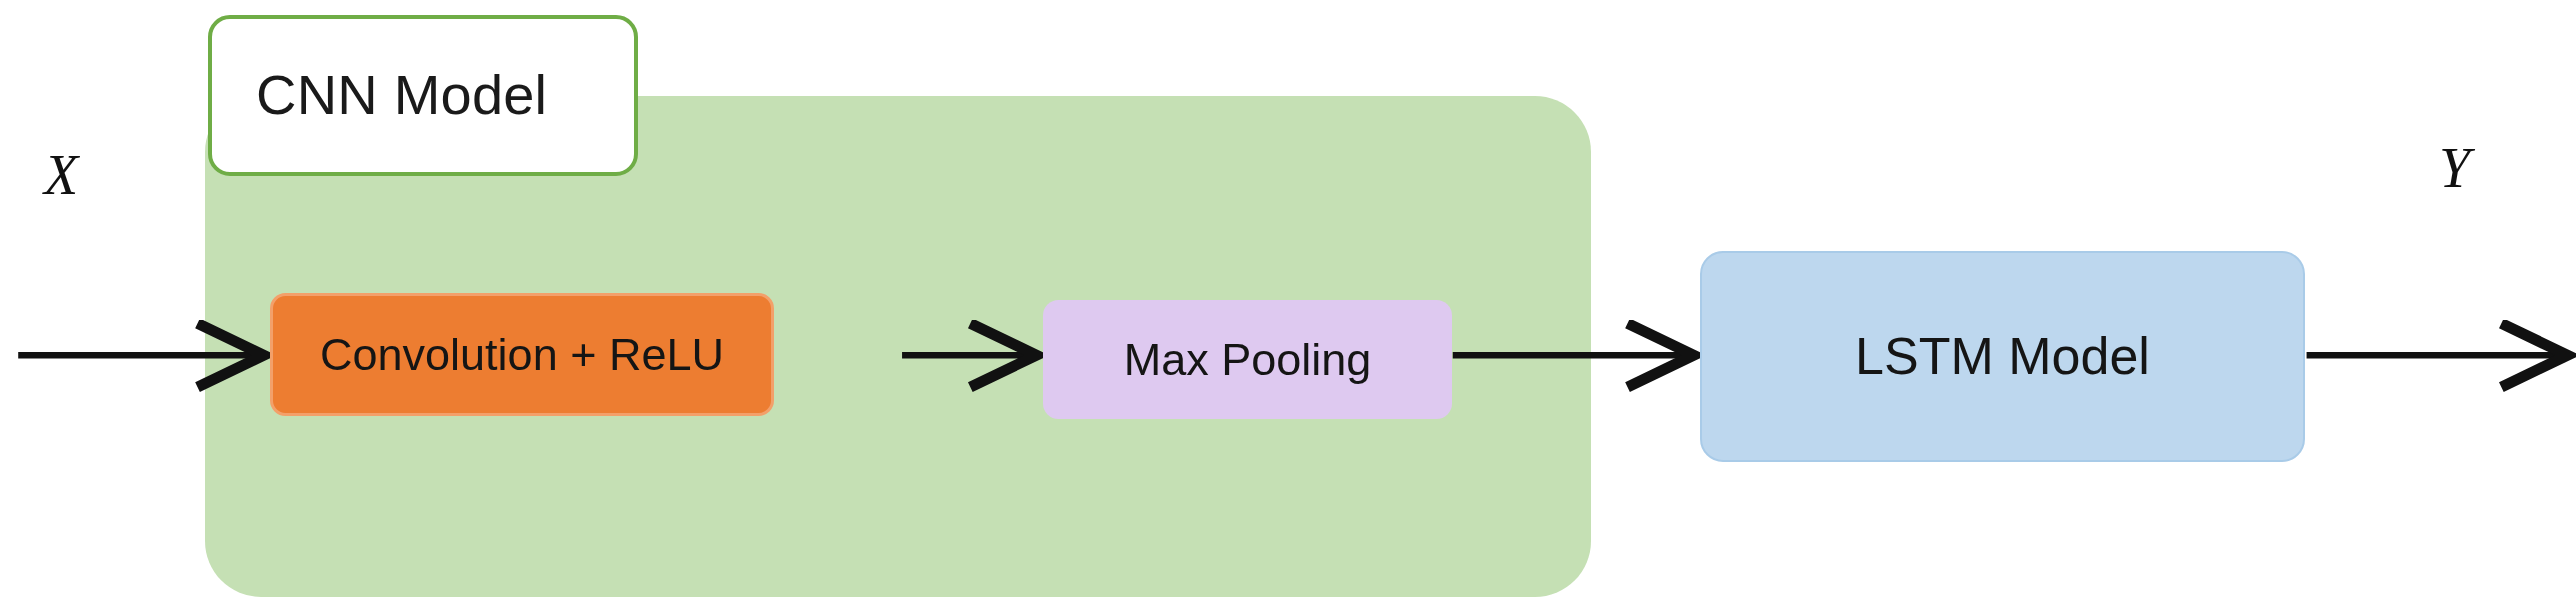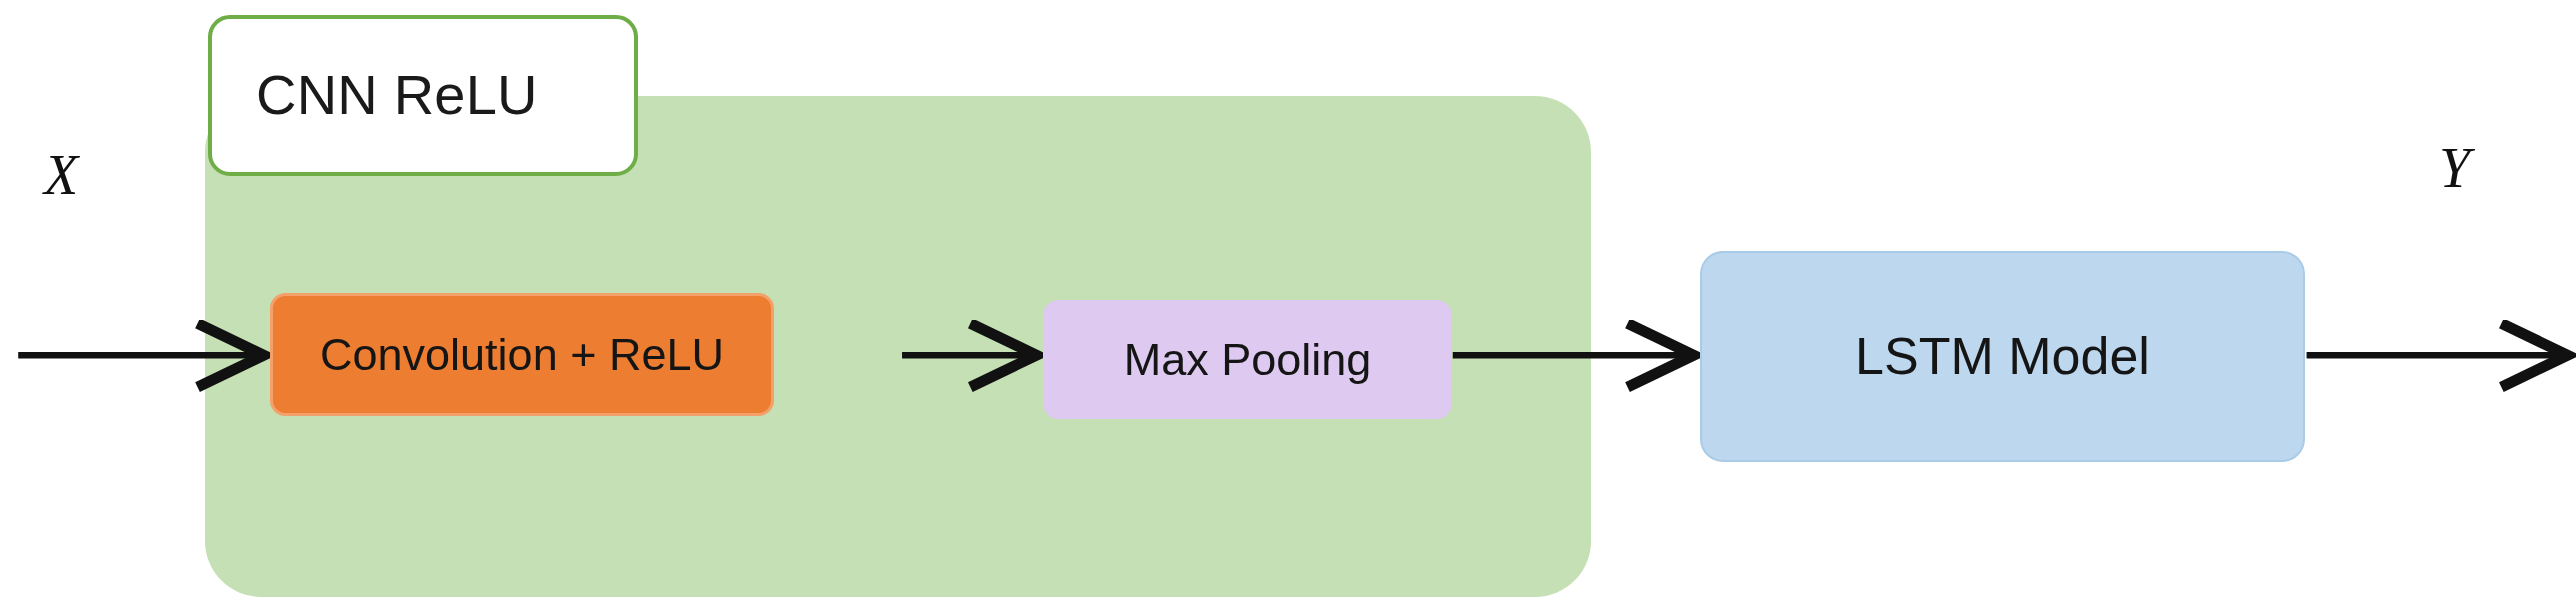--- a/index.html
+++ b/index.html
@@ -142,21 +142,21 @@
     <line x1="20" y1="390" x2="287" y2="390" stroke="#111111" stroke-width="7" marker-end="url(#ah)"></line>
 
     <line x1="991" y1="390" x2="1136" y2="390" stroke="#111111" stroke-width="7" marker-end="url(#ah)"></line>
 
     <line x1="1596" y1="390" x2="1858" y2="390" stroke="#111111" stroke-width="7" marker-end="url(#ah)"></line>
 
     <line x1="2534" y1="390" x2="2818" y2="390" stroke="#111111" stroke-width="7" marker-end="url(#ah)"></line>
   </svg>
 
   <div class="cnn-cell-chip">
-    <span class="chip-label">CNN ReLU</span>
+    <span class="chip-label">CNN Model</span>
   </div>
 
   <div class="proc-box box-conv">
     <span>Convolution + ReLU</span>
   </div>
 
   <div class="proc-box box-lstm">
     <span>LSTM Model</span>
   </div>
 

